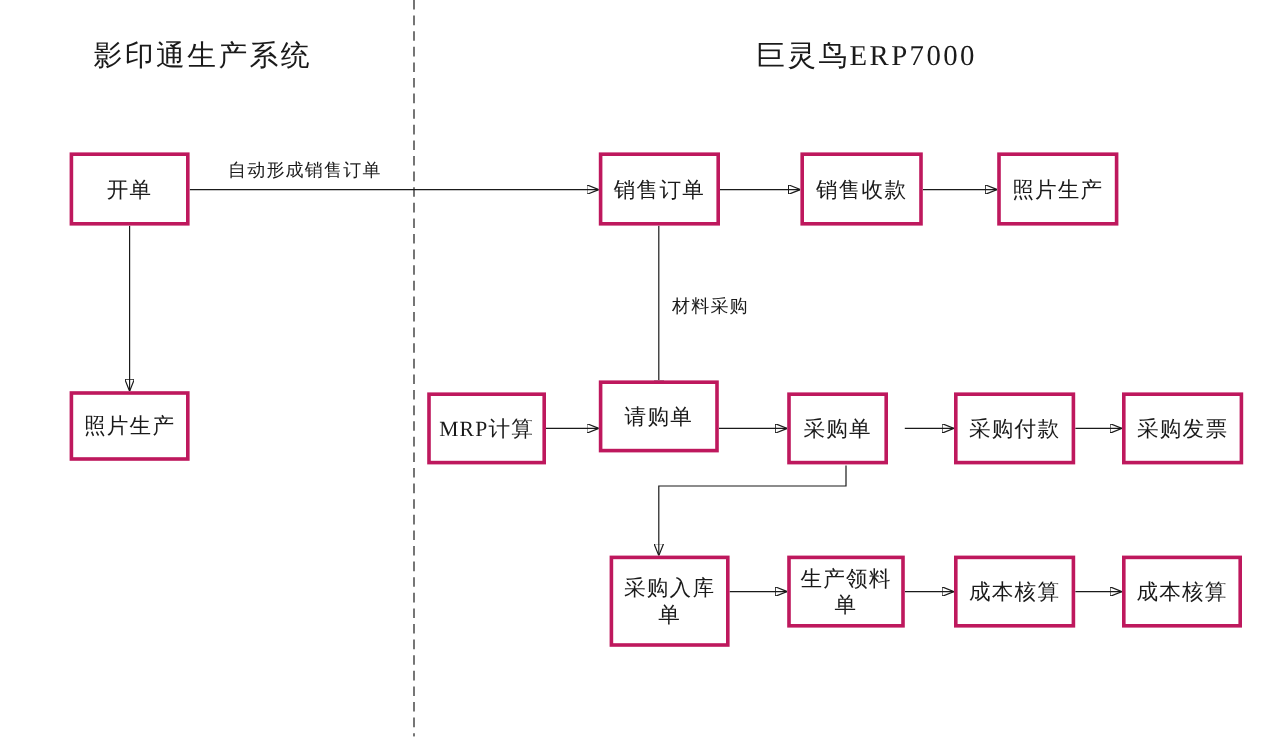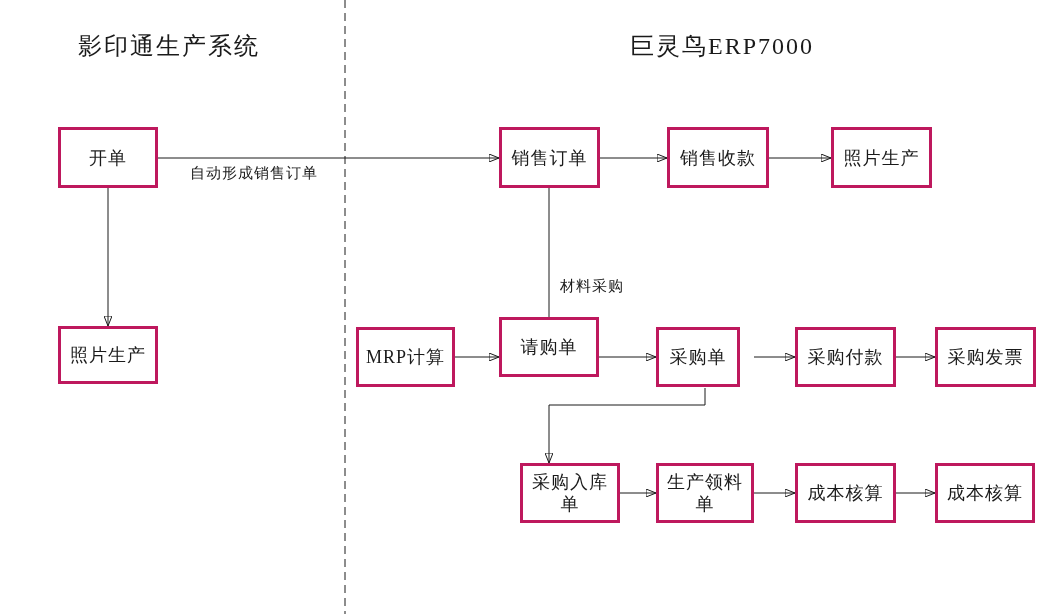--- a/index.html
+++ b/index.html
@@ -56,21 +56,20 @@
     letter-spacing: 1px;
     color: #1a1a1a;
   }
   .edge-label {
     position: absolute;
     font-size: 15px;
     letter-spacing: 1px;
     white-space: nowrap;
     color: #1a1a1a;
     background: transparent;
-    margin-top: 31px;
   }
   .edge-label.auto-order { left: 190px; top: 133px; }
   .edge-label.material { left: 560px; top: 246px; }
 </style>
 </head>
 <body>
 
 <div class="canvas">
 
   <svg class="connectors" width="1062" height="614" viewBox="0 0 1062 614" xmlns="http://www.w3.org/2000/svg">
@@ -126,21 +125,21 @@
   <div class="node" style="left:656px;top:327px;width:84px;height:60px">
     <span class="node-label">采购单</span>
   </div>
   <div class="node" style="left:795px;top:327px;width:101px;height:60px">
     <span class="node-label">采购付款</span>
   </div>
   <div class="node" style="left:935px;top:327px;width:101px;height:60px">
     <span class="node-label">采购发票</span>
   </div>
 
-  <div class="node" style="left:520px;top:463px;width:100px;height:60px">
+  <div class="node" style="left:508px;top:463px;width:100px;height:76px">
     <span class="node-label">采购入库单</span>
   </div>
   <div class="node" style="left:656px;top:463px;width:98px;height:60px">
     <span class="node-label">生产领料单</span>
   </div>
   <div class="node" style="left:795px;top:463px;width:101px;height:60px">
     <span class="node-label">成本核算</span>
   </div>
   <div class="node" style="left:935px;top:463px;width:100px;height:60px">
     <span class="node-label">成本核算</span>

